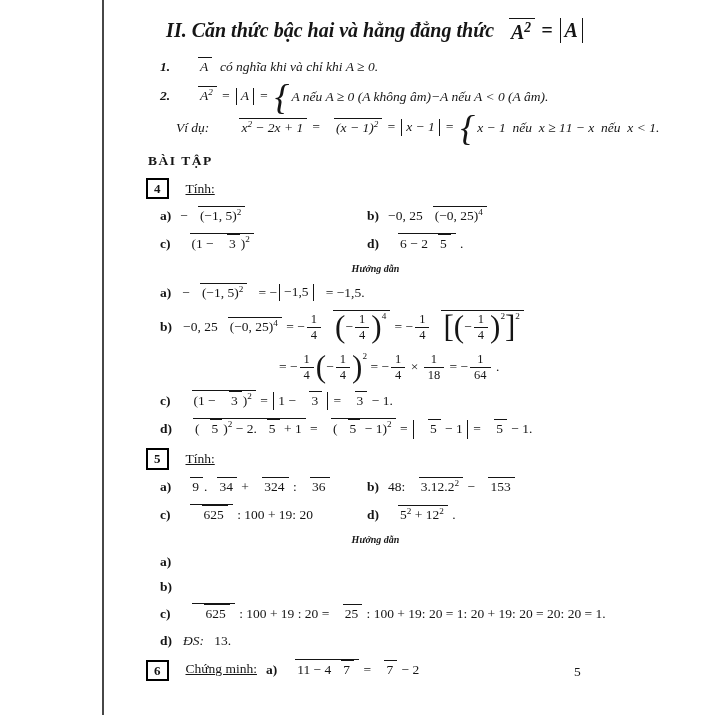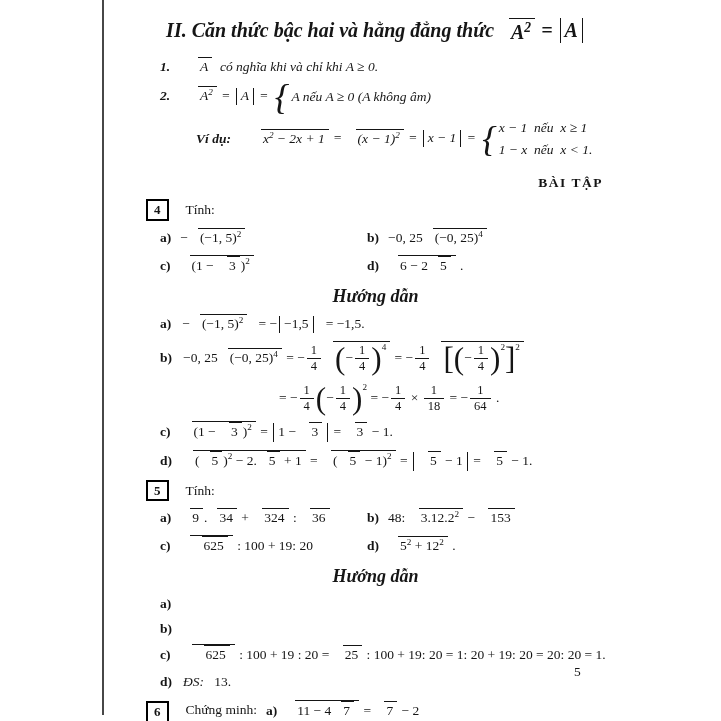--- a/index.html
+++ b/index.html
@@ -10,29 +10,29 @@
   }
   .vrule{position:absolute;left:102px;top:0;width:2px;height:715px;background:#474747;}
   .content{position:absolute;left:102px;top:0;width:619px;box-sizing:border-box;
     padding:14px 18px 0 46px;}
   .title{font-size:20px;font-weight:bold;font-style:italic;text-align:center;
     margin:4px 100px 12px 0;}
   .theory{font-style:italic;}
   .trow{display:flex;align-items:center;padding-left:12px;margin:9px 0;}
   .tnum{font-weight:bold;width:28px;flex:none;}
   .exrow{padding-left:28px;margin:10px 0 4px 0;}
-  .exlabel{font-weight:bold;margin-right:20px;margin-left:20px;}
-  .section-title{font-weight:bold;text-align:right;letter-spacing:1.5px;
+  .exlabel{font-weight:normal;margin-right:20px;}
+  .section-title{font-weight:bold;text-align:left;letter-spacing:1.5px;
     margin:14px 100px 8px 0;}
   .guide-title{font-weight:bold;font-style:italic;text-align:center;
-    margin:8px 100px 8px 0;font-size:18px;}
+    margin:8px 100px 8px 0;font-size:10px;}
   .phead{display:flex;align-items:center;margin:8px 0 8px -2px;}
   .pnum{border:2px solid #000;font-weight:bold;padding:0px 6px;margin-right:17px;
     font-size:13px;line-height:1.35;flex:none;}
-  .pintro{padding-top:1px;}
+  .pintro{padding-top:1px;text-decoration:underline;}
   .prow{display:flex;padding-left:12px;margin:8px 0;align-items:center;}
   .cell{display:flex;align-items:center;}
   .cell .plabel{margin-right:9px;}
   .cell.first{width:207px;flex:none;}
   .plabel{font-weight:bold;flex:none;}
   .gline{display:flex;padding-left:12px;margin:8px 0;align-items:center;}
   .gline .plabel{margin-right:11px;}
   .gline.cont{padding-left:131px;}
   .p6wrap{display:flex;align-items:flex-start;margin:10px 0 0 -2px;}
   .p6parts{display:flex;flex-direction:column;margin-left:9px;}
@@ -48,21 +48,21 @@
   .fr{display:inline-flex;flex-direction:column;vertical-align:middle;text-align:center;
     margin:0 2px;font-size:12.5px;line-height:1.2;}
   .fr .nu,.fr .de{display:block;padding:0 4px;}
   .fr .de{border-top:1.1px solid currentColor;}
   sup{font-size:68%;vertical-align:0.55em;line-height:0;}
   .bw{display:inline-flex;align-items:center;vertical-align:middle;}
   .bw .bp,.bw .bk{font-size:230%;line-height:0;font-weight:400;}
   .bw+sup{vertical-align:1.3em;}
   .cs{display:inline-flex;align-items:center;vertical-align:middle;margin-left:3px;}
   .cs .cb{font-size:270%;line-height:0;font-weight:400;margin-right:2px;}
-  .cs .cr{display:flex;flex-direction:column;text-align:left;line-height:1.6;}
+  .cs .cr{display:flex;text-align:left;line-height:1.6;}
   .ab{display:inline-block;border-left:1.3px solid currentColor;
     border-right:1.3px solid currentColor;padding:0 4px;margin:0 2px;}
 </style>
 </head>
 <body>
 
 <div class="vrule"></div>
 
 <div class="content">
 
@@ -93,20 +93,21 @@
             <span class="tk">
               <svg viewBox="0 0 10 22" preserveAspectRatio="none" aria-hidden="true">
                 <path d="M0 13 L2.6 11.4 L5.2 20.6 L8.8 1 L10 1" fill="none" stroke="currentColor" stroke-width="1.3" vector-effect="non-scaling-stroke"></path>
               </svg>
             </span>
             <span class="vin">A<sup>2</sup></span>
           </span> = <span class="ab">A</span> = <span class="cs">
             <span class="cb">{</span>
             <span class="cr">
               <span>A nếu A ≥ 0 (A không âm)</span>
+              <span>−A nếu A &lt; 0 (A âm).</span>
             </span>
           </span></span>
     </div>
     <div class="trow exrow">
       <span class="exlabel">Ví dụ:</span>
       <span><span class="sq">
             <span class="tk">
               <svg viewBox="0 0 10 22" preserveAspectRatio="none" aria-hidden="true">
                 <path d="M0 13 L2.6 11.4 L5.2 20.6 L8.8 1 L10 1" fill="none" stroke="currentColor" stroke-width="1.3" vector-effect="non-scaling-stroke"></path>
               </svg>

